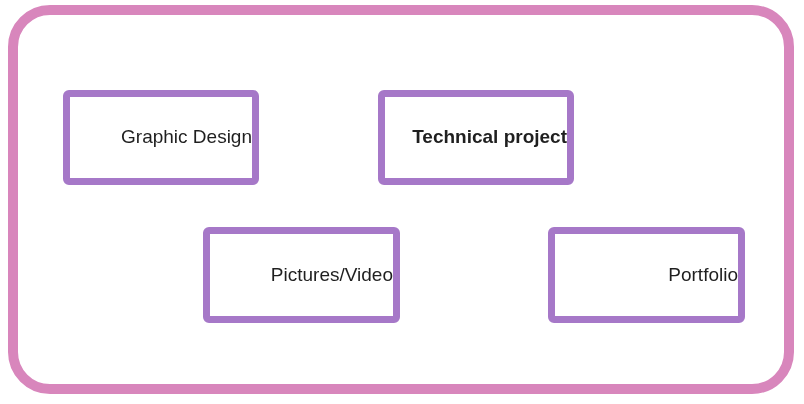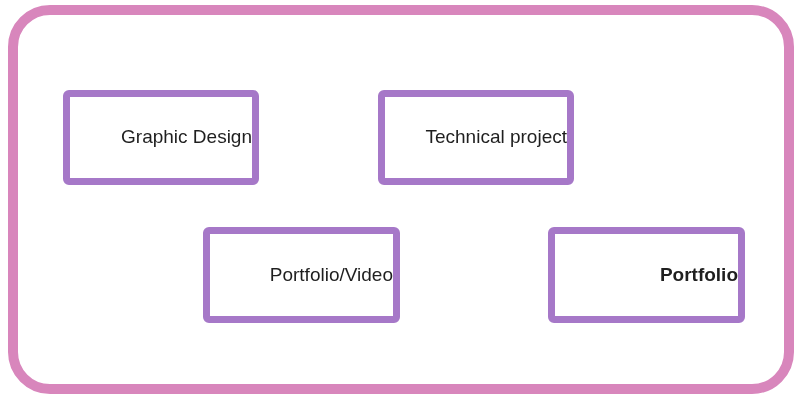--- a/index.html
+++ b/index.html
@@ -37,36 +37,36 @@
       justify-content: flex-end;
     }
     .node .label {
       color: var(--text, #1f1f1f);
       font-size: 19px;
       line-height: 1.2;
       white-space: nowrap;
       text-align: center;
     }
     .node.n0 { left: 63px;  top: 90px;  width: 196px; height: 95px; }
-    .node.n1 { left: 378px; top: 90px;  width: 196px; height: 95px; }
+    .node.n1 { left: 378px; top: 90px;  width: 196px; height: 95px; font-weight: bold; }
     .node.n2 { left: 203px; top: 227px; width: 197px; height: 96px; }
-    .node.n3 { left: 548px; top: 227px; width: 197px; height: 96px; font-weight: bold; }
+    .node.n3 { left: 548px; top: 227px; width: 197px; height: 96px; }
   </style>
 </head>
 <body>
 
 <div class="frame"></div>
 
 <div class="node n0">
   <span class="label">Graphic Design</span>
 </div>
 
 <div class="node n1">
   <span class="label">Technical project</span>
 </div>
 
 <div class="node n2">
-  <span class="label">Portfolio/Video</span>
+  <span class="label">Pictures/Video</span>
 </div>
 
 <div class="node n3">
   <span class="label">Portfolio</span>
 </div>
 
 </body></html>

